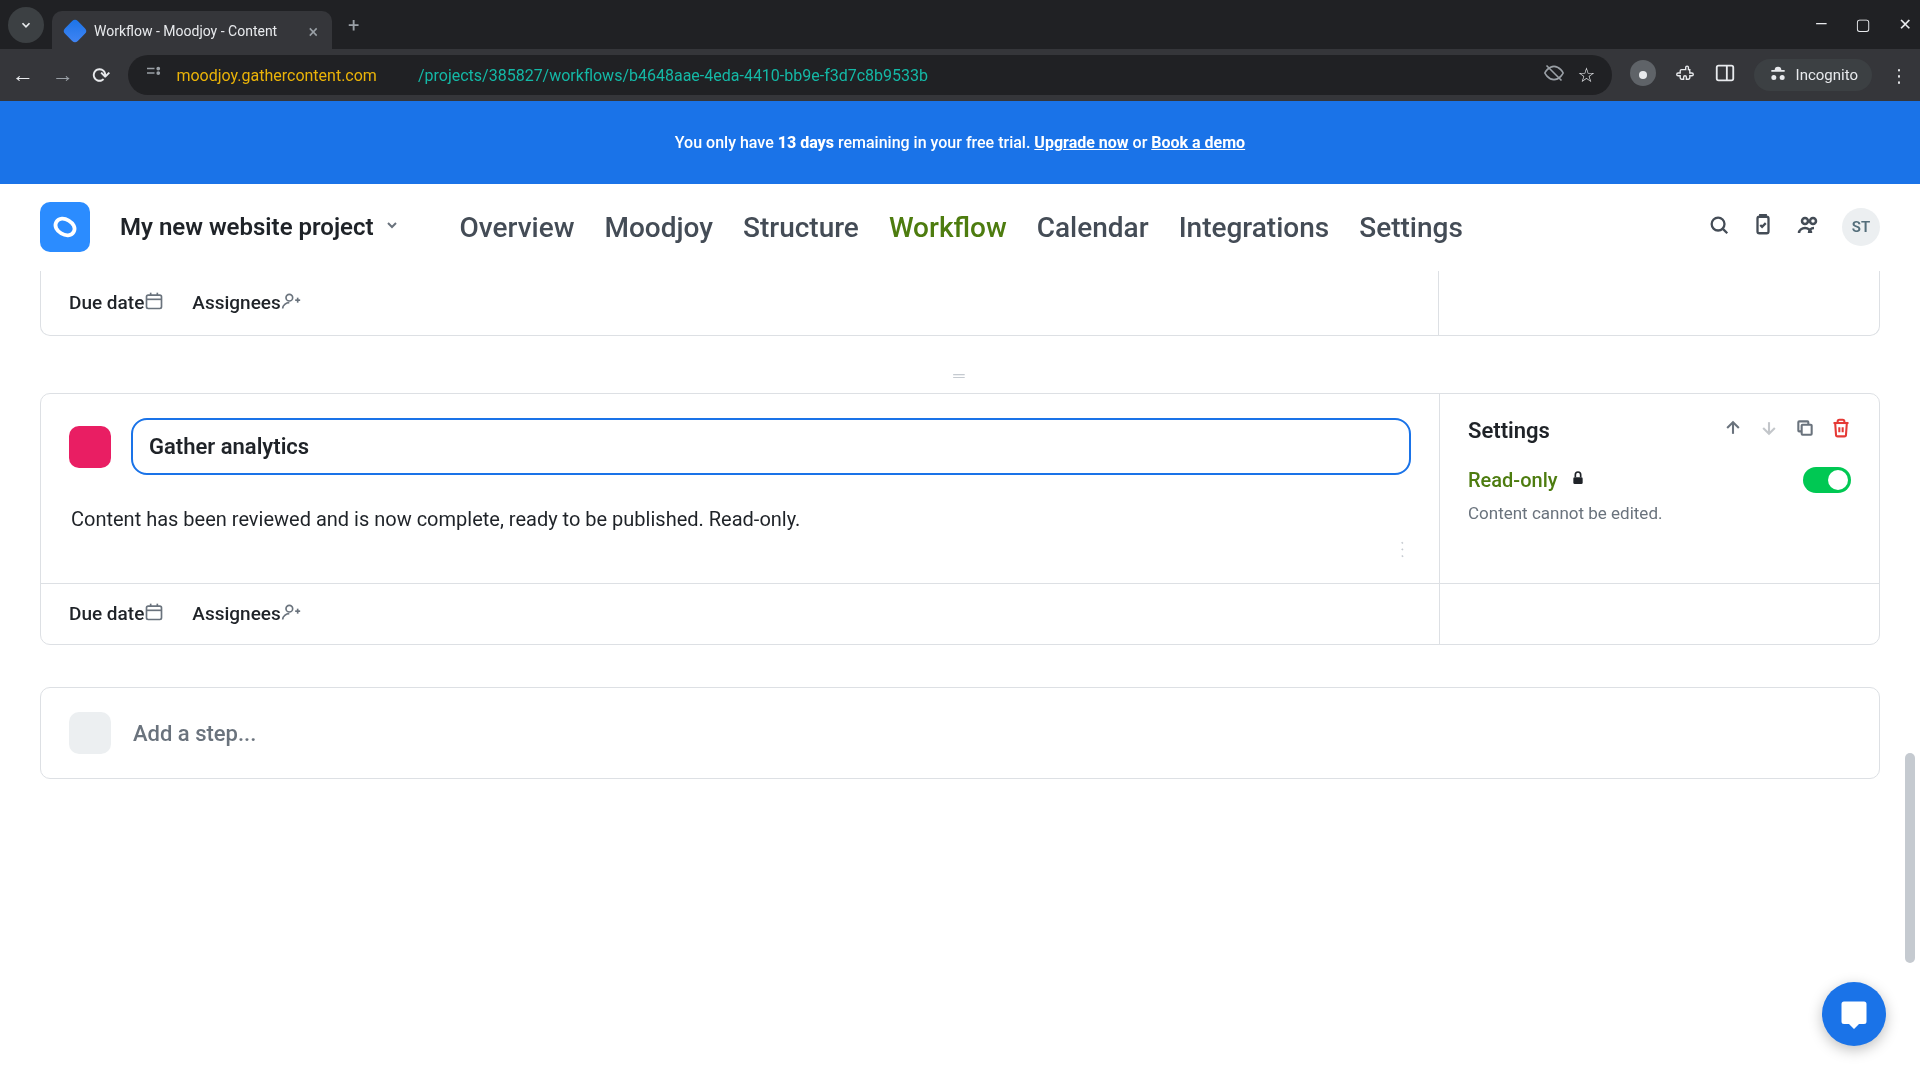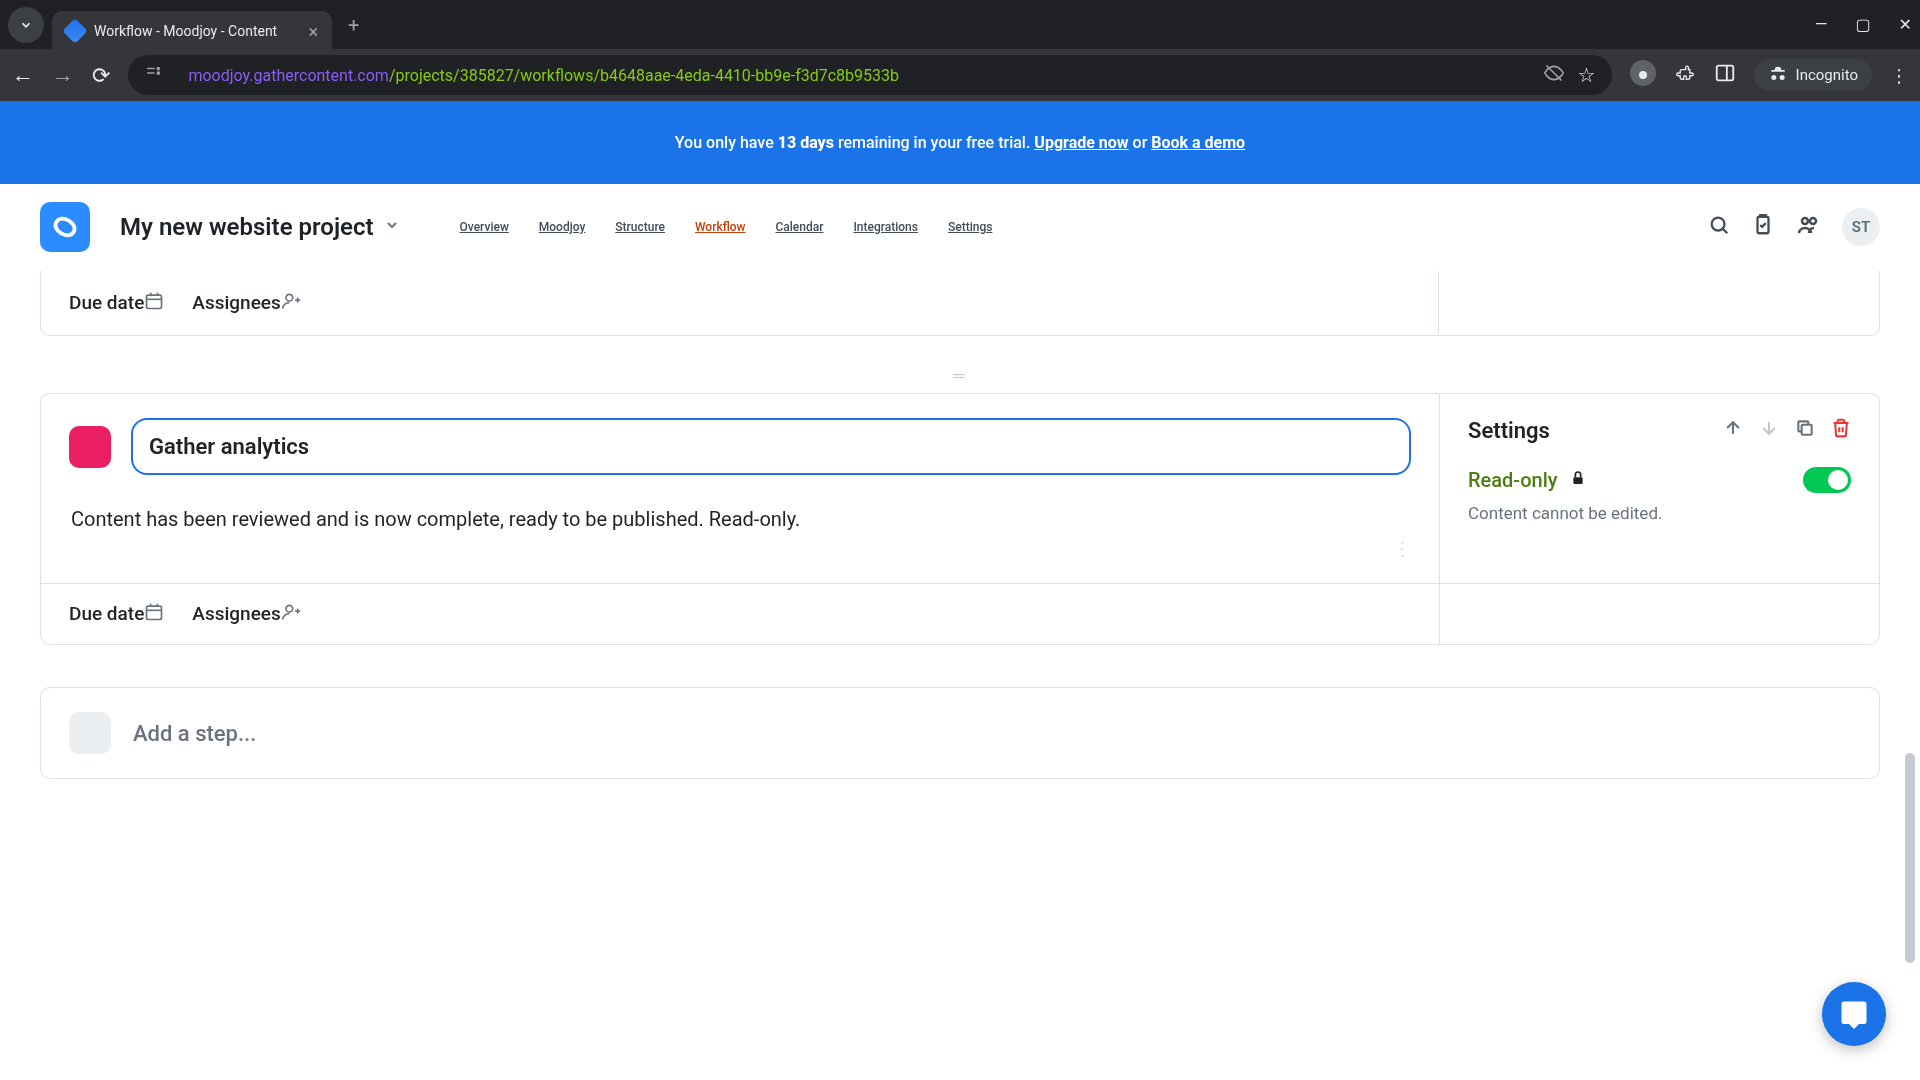--- a/index.html
+++ b/index.html
@@ -15,40 +15,40 @@
 .newtab { color: #9aa0a6; margin-left: 16px; font-size: 20px; cursor: pointer; }
 .window-controls { margin-left: auto; display: flex; gap: 28px; color: #e8eaed; }
 .window-controls span { cursor: pointer; font-size: 16px; }
 
 .browser-bar { background: #35363a; height: 52px; display: flex; align-items: center; padding: 0 12px; gap: 18px; }
 .nav-btn { color: #9aa0a6; font-size: 22px; cursor: pointer; display: flex; align-items: center; }
 .nav-btn.enabled { color: #e8eaed; }
 .addr-wrap { flex: 1; background: #202124; border-radius: 24px; height: 40px; display: flex; align-items: center; padding: 0 16px; gap: 14px; }
 .addr-icon { color: #9aa0a6; font-size: 16px; }
 .addr-url { color: #e8eaed; font-size: 16px; flex: 1; }
-.addr-url .domain { color: #8b5cf6; margin-left: 12px; }
-.addr-url .path { color: #84cc16; }
+.addr-url .domain { color: #eab308; }
+.addr-url .path { color: #14b8a6; margin-left: 41px; }
 .toolbar-icon { color: #e8eaed; font-size: 18px; cursor: pointer; }
 .incognito-pill { background: #3c4043; border-radius: 20px; padding: 6px 14px; display: flex; align-items: center; gap: 8px; color: #e8eaed; font-size: 15px; }
 
 
 .viewport { position: relative; height: calc(1080px - 101px); overflow: hidden; }
 
 .trial-banner { background: #1a73e8; color: #fff; text-align: center; padding: 32px; font-size: 16px; font-weight: 500; }
 .trial-banner a { color: #fff; text-decoration: underline; font-weight: 700; }
 .trial-banner b { font-weight: 800; }
 
 .app-header { display: flex; align-items: center; padding: 18px 40px; gap: 30px; border-bottom: 1px solid transparent; background: #fff; }
 .gc-logo { width: 50px; height: 50px; background: #2b8cff; border-radius: 10px; display: flex; align-items: center; justify-content: center; }
 .gc-logo svg { width: 30px; height: 30px; }
 .project-name { font-size: 24px; font-weight: 600; color: #1f2328; display: flex; align-items: center; gap: 10px; cursor: pointer; }
 .project-name .chev { font-size: 16px; color: #6a737d; }
 .nav-tabs { display: flex; gap: 30px; margin-left: 30px; }
-.nav-tab { font-size: 12px; color: #444c56; cursor: pointer; font-weight: 500; text-decoration: underline; }
-.nav-tab.active { color: #c2410c; }
+.nav-tab { font-size: 28px; color: #444c56; cursor: pointer; font-weight: 500; }
+.nav-tab.active { color: #4d7c0f; }
 .header-right { margin-left: auto; display: flex; align-items: center; gap: 22px; }
 .hr-icon { color: #444c56; font-size: 20px; cursor: pointer; }
 .avatar-badge { width: 38px; height: 38px; border-radius: 50%; background: #eceff1; color: #546e7a; display: flex; align-items: center; justify-content: center; font-weight: 600; font-size: 15px; }
 
 .content-area { padding: 0 40px 60px; position: relative; }
 
 .step-card { border: 1px solid #dde0e4; border-radius: 10px; background: #fff; margin-top: 12px; position: relative; }
 .meta-row { display: flex; align-items: center; gap: 28px; padding: 20px 28px; font-size: 19px; color: #1f2328; font-weight: 500; }
 .meta-label { display: flex; align-items: flex-start; }
 .meta-icon { color: #6a737d; font-size: 18px; }

